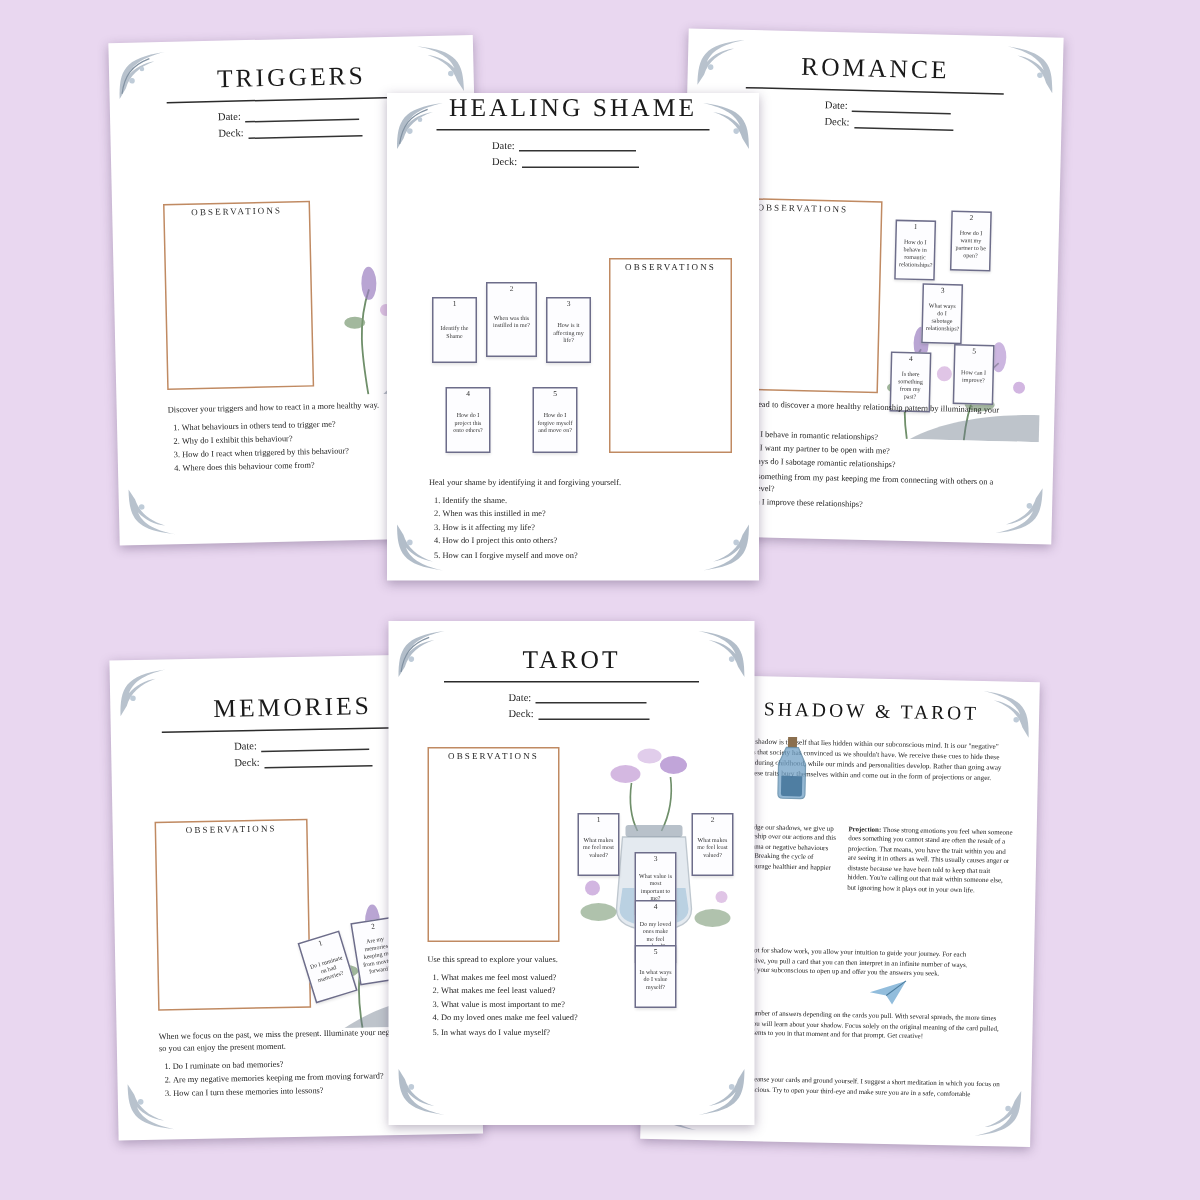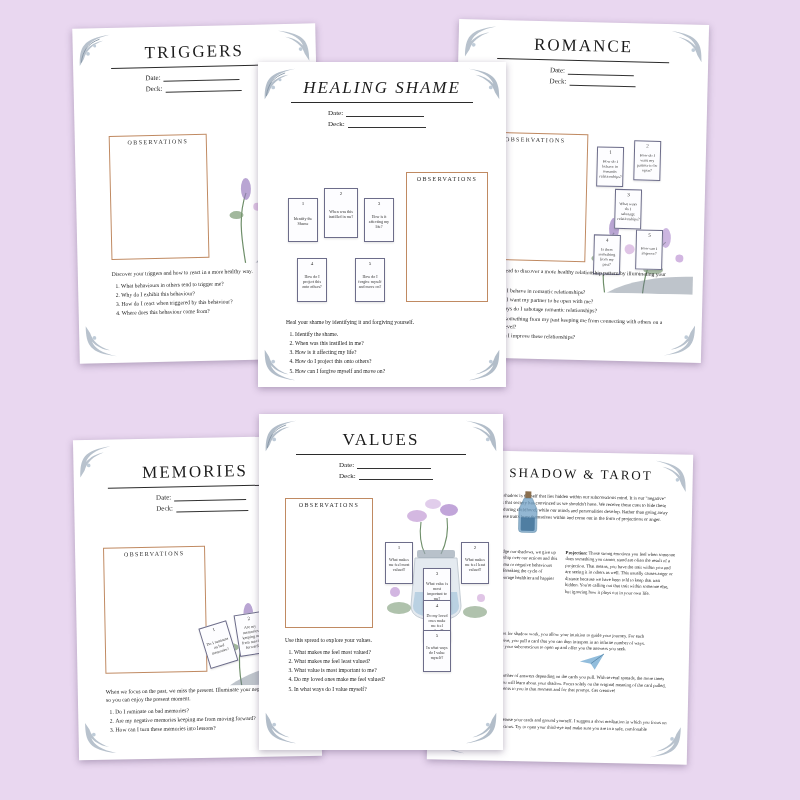--- a/index.html
+++ b/index.html
@@ -314,21 +314,21 @@
           <circle cx="12" cy="24" r="2.2" fill="#b4c3d2"></circle>
         </svg>
       </div>
     <div class="corner c-br">
         <svg viewBox="0 0 40 40">
           <path d="M2 38 C2 16 6 6 38 2 C20 6 12 12 9 20 C14 14 22 10 30 9 C18 13 10 20 7 30 Z" fill="#8f9fb0" opacity=".8"></path>
           <circle cx="12" cy="24" r="2.2" fill="#b4c3d2"></circle>
         </svg>
       </div>
 
-    <div class="title" style="font-size:17px;margin-top:16px;font-style:italic;">HEALING SHAME</div>
+    <div class="title" style="font-size:17px;">HEALING SHAME</div>
     <div class="title-rule" style="width:182px;"></div>
 
     <div class="meta" style="margin-left:70px;">
       <div class="row">
           <span class="lbl">Date:</span>
           <span class="line" style="width:78px;"></span>
         </div>
       <div class="row">
           <span class="lbl">Deck:</span>
           <span class="line" style="width:78px;"></span>
@@ -532,21 +532,21 @@
           <circle cx="12" cy="24" r="2.2" fill="#b4c3d2"></circle>
         </svg>
       </div>
     <div class="corner c-br">
         <svg viewBox="0 0 40 40">
           <path d="M2 38 C2 16 6 6 38 2 C20 6 12 12 9 20 C14 14 22 10 30 9 C18 13 10 20 7 30 Z" fill="#8f9fb0" opacity=".8"></path>
           <circle cx="12" cy="24" r="2.2" fill="#b4c3d2"></circle>
         </svg>
       </div>
 
-    <div class="title" style="font-size:17px;margin-top:16px;">VALUES</div>
+    <div class="title" style="font-size:17px;margin-top:16px;">TAROT</div>
     <div class="title-rule" style="width:170px;"></div>
 
     <div class="meta" style="margin-left:80px;">
       <div class="row">
           <span class="lbl">Date:</span>
           <span class="line" style="width:74px;"></span>
         </div>
       <div class="row">
           <span class="lbl">Deck:</span>
           <span class="line" style="width:74px;"></span>

